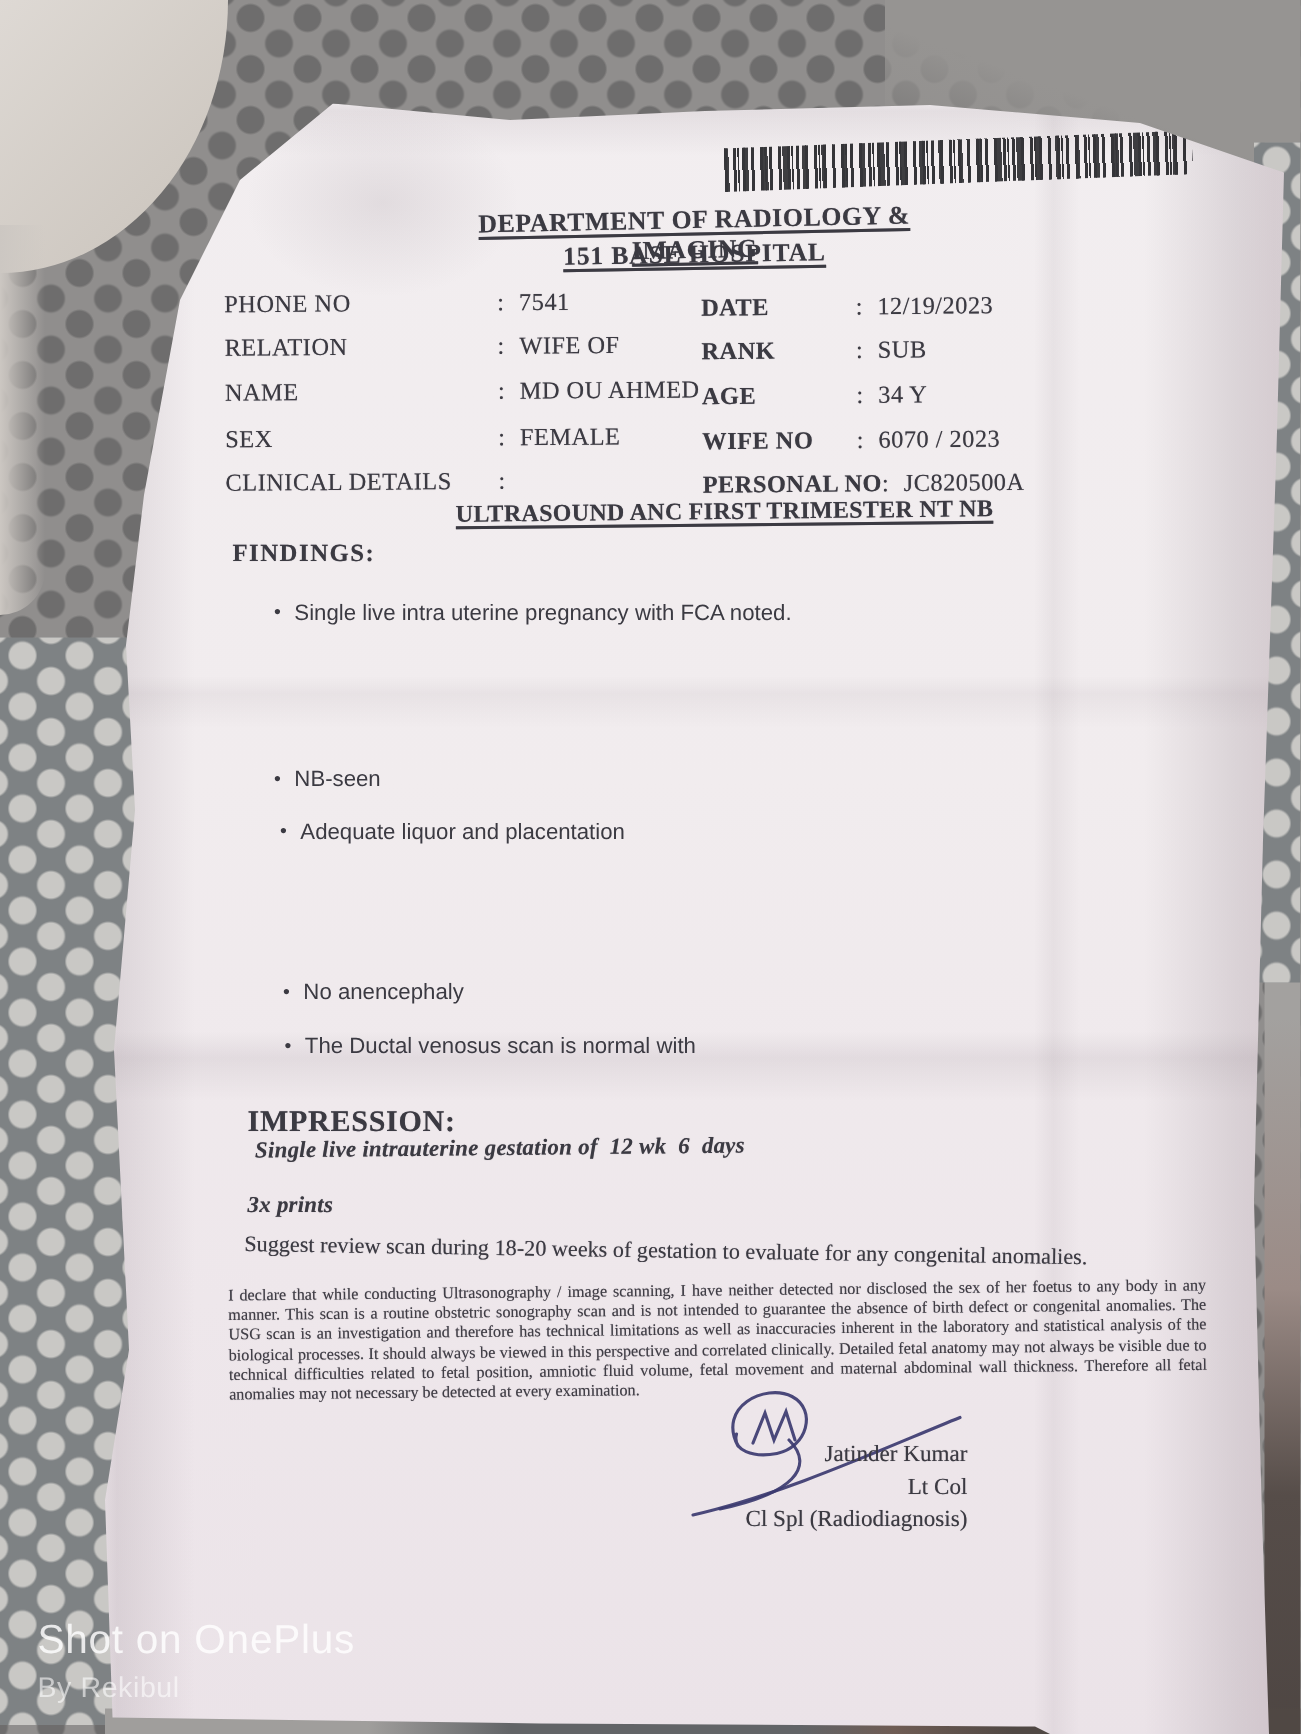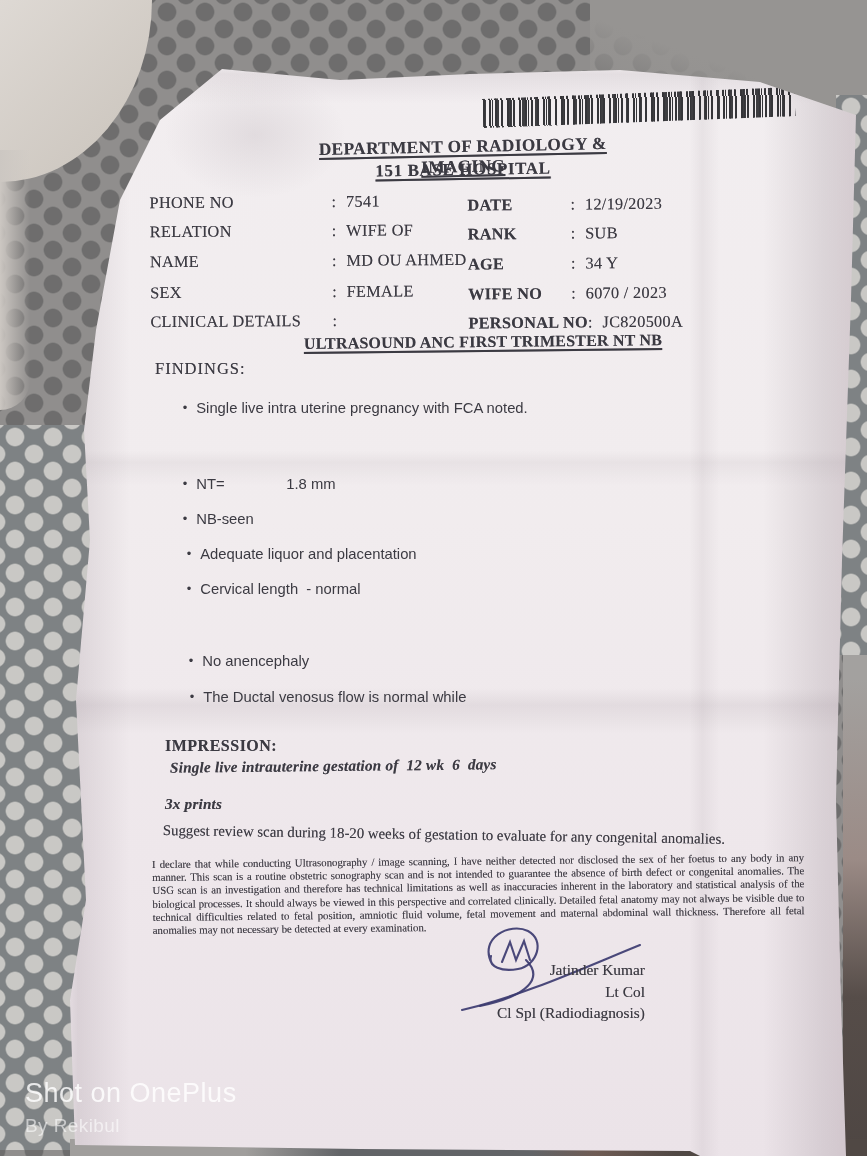--- a/index.html
+++ b/index.html
@@ -70,29 +70,29 @@
   .info-left{left:150px;top:192px;width:330px;height:160px;transform:rotate(-.4deg);}
   .info-right{left:468px;top:194px;width:340px;height:160px;transform:rotate(-.5deg);}
   .ilabel{position:static;display:inline-block;letter-spacing:.3px;}
   .info-left .ilabel{min-width:182px;}
   .info-right .ilabel{min-width:103px;font-weight:bold;}
   .icolon{position:static;display:inline-block;margin-right:10px;}
   .ival{position:static;letter-spacing:.3px;}
 
   .scan-title{left:282px;top:333px;width:402px;text-align:center;font-size:16px;font-weight:bold;
         letter-spacing:.2px;transform:rotate(-.6deg);}
-  .findings-heading{left:155px;top:359px;font-size:16.5px;font-weight:normal;letter-spacing:1px;}
+  .findings-heading{left:155px;top:359px;font-size:16.5px;font-weight:bold;letter-spacing:1px;}
 
   .f-item{left:158px;white-space:pre;font-size:14.8px;}
   .f-bullet{position:static;display:inline-block;margin-right:9px;font-size:13px;vertical-align:1px;}
   .f-text{position:static;white-space:pre;}
   .f-text.w{display:inline-block;min-width:90px;}
   .f-val{position:static;white-space:pre;}
 
-  .impression-heading{left:165px;top:737px;font-size:16px;font-weight:bold;letter-spacing:.5px;}
+  .impression-heading{left:165px;top:737px;font-size:20px;font-weight:bold;letter-spacing:.5px;}
   .imp-line{font-weight:bold;font-style:italic;font-size:15.2px;white-space:pre;letter-spacing:.2px;}
   .imp1{left:170px;top:757px;transform:rotate(-.6deg);}
   .imp2{left:165px;top:795px;}
   .recommendation{left:163px;top:822px;width:660px;font-size:14.8px;white-space:nowrap;
         transform:rotate(.9deg);transform-origin:left top;}
   .disclaimer{left:152px;top:858px;width:652px;font-size:10.8px;line-height:13.2px;
         text-align:justify;transform:rotate(-.6deg);transform-origin:left top;color:#403e46;}
 
   .sig-block{left:497px;top:959px;font-size:15.4px;line-height:21.5px;white-space:nowrap;text-align:right;}
   .sig-line{position:static;display:block;}
@@ -162,37 +162,31 @@
       </div>
     </div>
 
     <div class="scan-title serif underlined">ULTRASOUND ANC FIRST TRIMESTER NT NB</div>
 
     <div class="findings-heading serif">FINDINGS:</div>
 
     <div class="f-item sans" style="top:384px">
       <span class="f-bullet">•</span><span class="f-text">Single live intra uterine pregnancy with FCA noted.</span>
     </div>
-    <div class="f-item sans" style="top:460px">
-      <span class="f-bullet">•</span><span class="f-text w">NT=</span><span class="f-val">1.8 mm</span>
-    </div>
     <div class="f-item sans" style="top:495px">
       <span class="f-bullet">•</span><span class="f-text">NB-seen</span>
     </div>
     <div class="f-item sans" style="top:530px;left:162px">
       <span class="f-bullet">•</span><span class="f-text">Adequate liquor and placentation</span>
     </div>
-    <div class="f-item sans" style="top:565px;left:162px">
-      <span class="f-bullet">•</span><span class="f-text">Cervical length  - normal</span>
-    </div>
     <div class="f-item sans" style="top:637px;left:164px">
       <span class="f-bullet">•</span><span class="f-text">No anencephaly</span>
     </div>
     <div class="f-item sans" style="top:673px;left:165px">
-      <span class="f-bullet">•</span><span class="f-text">The Ductal venosus flow is normal while</span>
+      <span class="f-bullet">•</span><span class="f-text">The Ductal venosus scan is normal with</span>
     </div>
 
     <div class="impression-heading serif">IMPRESSION:</div>
     <div class="imp-line imp1 serif">Single live intrauterine gestation of  12 wk  6  days</div>
     <div class="imp-line imp2 serif">3x prints</div>
     <div class="recommendation serif">Suggest review scan during 18-20 weeks of gestation to evaluate for any congenital anomalies.</div>
 
     <div class="disclaimer serif">I declare that while conducting Ultrasonography / image scanning, I have neither detected nor disclosed the sex of her foetus to any body in any manner. This scan is a routine obstetric sonography scan and is not intended to guarantee the absence of birth defect or congenital anomalies. The USG scan is an investigation and therefore has technical limitations as well as inaccuracies inherent in the laboratory and statistical analysis of the biological processes. It should always be viewed in this perspective and correlated clinically. Detailed fetal anatomy may not  always be visible due to technical difficulties related to fetal position, amniotic fluid volume, fetal movement and maternal abdominal wall thickness. Therefore all fetal anomalies may not necessary be detected at every examination.</div>
 
     <svg class="sig-svg" viewBox="0 0 230 105">

